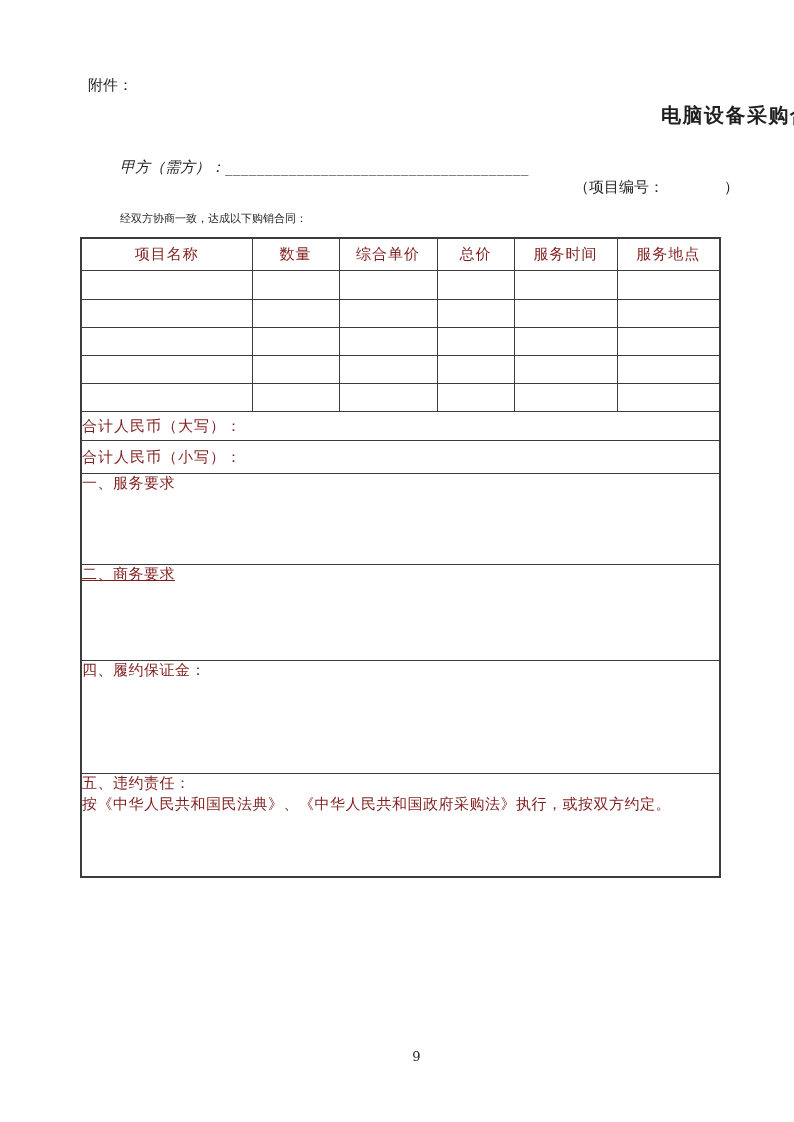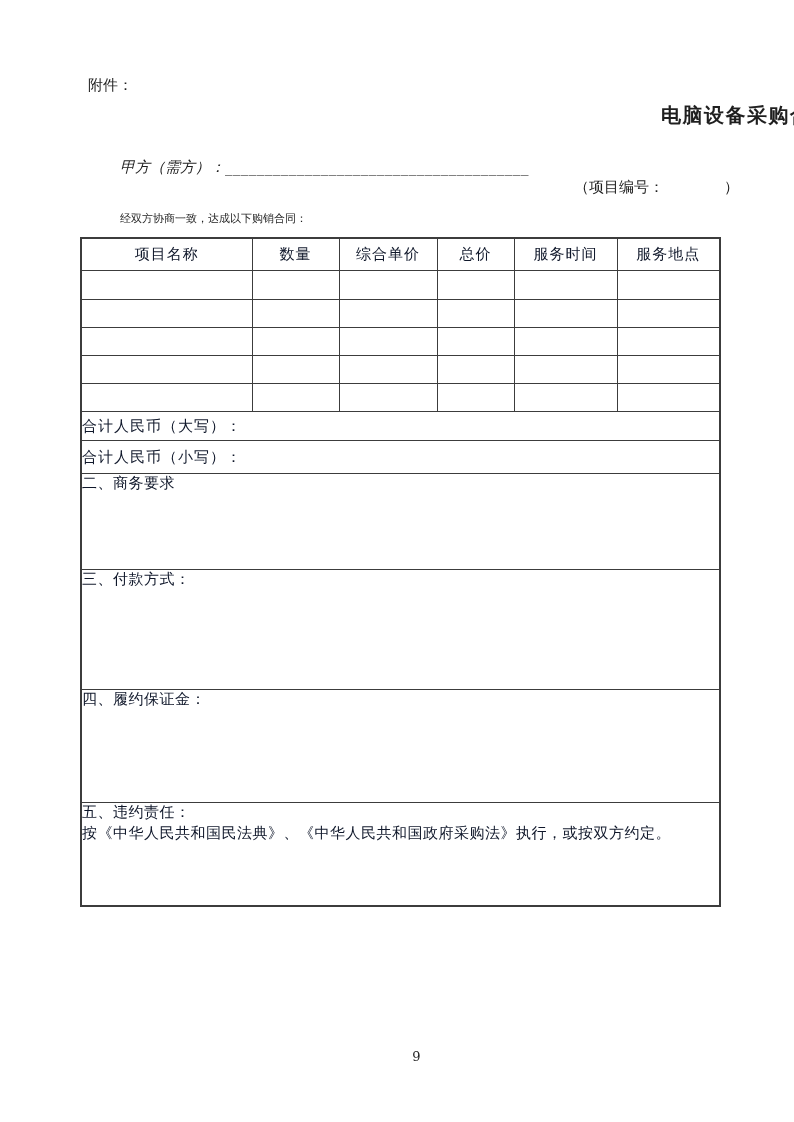--- a/index.html
+++ b/index.html
@@ -60,21 +60,21 @@
     font-size: 11px;
   }
   table.contract {
     position: absolute;
     left: 80px;
     top: 237px;
     width: 639px;
     border-collapse: collapse;
     table-layout: fixed;
     font-size: 15px;
-    color: #0f172a;
+    color: #7f1d1d;
     border: 2px solid #3c3c3c;
   }
   table.contract th,
   table.contract td {
     border: 1px solid #3c3c3c;
     padding: 0;
     overflow: hidden;
   }
   table.contract thead th {
     height: 31px;
@@ -91,21 +91,21 @@
     padding-left: 9px;
     letter-spacing: 1px;
   }
   .total-row.upper td { height: 28px; }
   .section-row td {
     vertical-align: top;
     padding: 7px 10px 0 10px;
     letter-spacing: 0.5px;
   }
   .sec-0 td { height: 90px; }
-  .sec-1 td { height: 95px; }
+  .sec-1 td { height: 95px; text-decoration: underline; }
   .sec-2 td { height: 119px; }
   .sec-3 td { height: 112px; }
   .sec-4 td { height: 102px; }
   .section-body {
     line-height: 1.5;
   }
   .page-number {
     position: absolute;
     left: 0;
     top: 1049px;
@@ -193,32 +193,32 @@
           <td></td>
         </tr>
       </tbody>
     <tbody>
       <tr class="total-row upper">
         <td colspan="6">合计人民币（大写）：</td>
       </tr>
       <tr class="total-row lower">
         <td colspan="6">合计人民币（小写）：</td>
       </tr>
+      <tr class="section-row sec-0">
+        <td colspan="6">
+          <div>一、服务要求</div>
+          <div class="section-body"></div>
+        </td>
+      </tr>
       <tr class="section-row sec-1">
         <td colspan="6">
           <div>二、商务要求</div>
           <div class="section-body"></div>
         </td>
       </tr>
-      <tr class="section-row sec-2">
-        <td colspan="6">
-          <div>三、付款方式：</div>
-          <div class="section-body"></div>
-        </td>
-      </tr>
       <tr class="section-row sec-3">
         <td colspan="6">
           <div>四、履约保证金：</div>
           <div class="section-body"></div>
         </td>
       </tr>
       <tr class="section-row sec-4">
         <td colspan="6">
           <div>五、违约责任：</div>
           <div class="section-body">按《中华人民共和国民法典》、《中华人民共和国政府采购法》执行，或按双方约定。</div>

